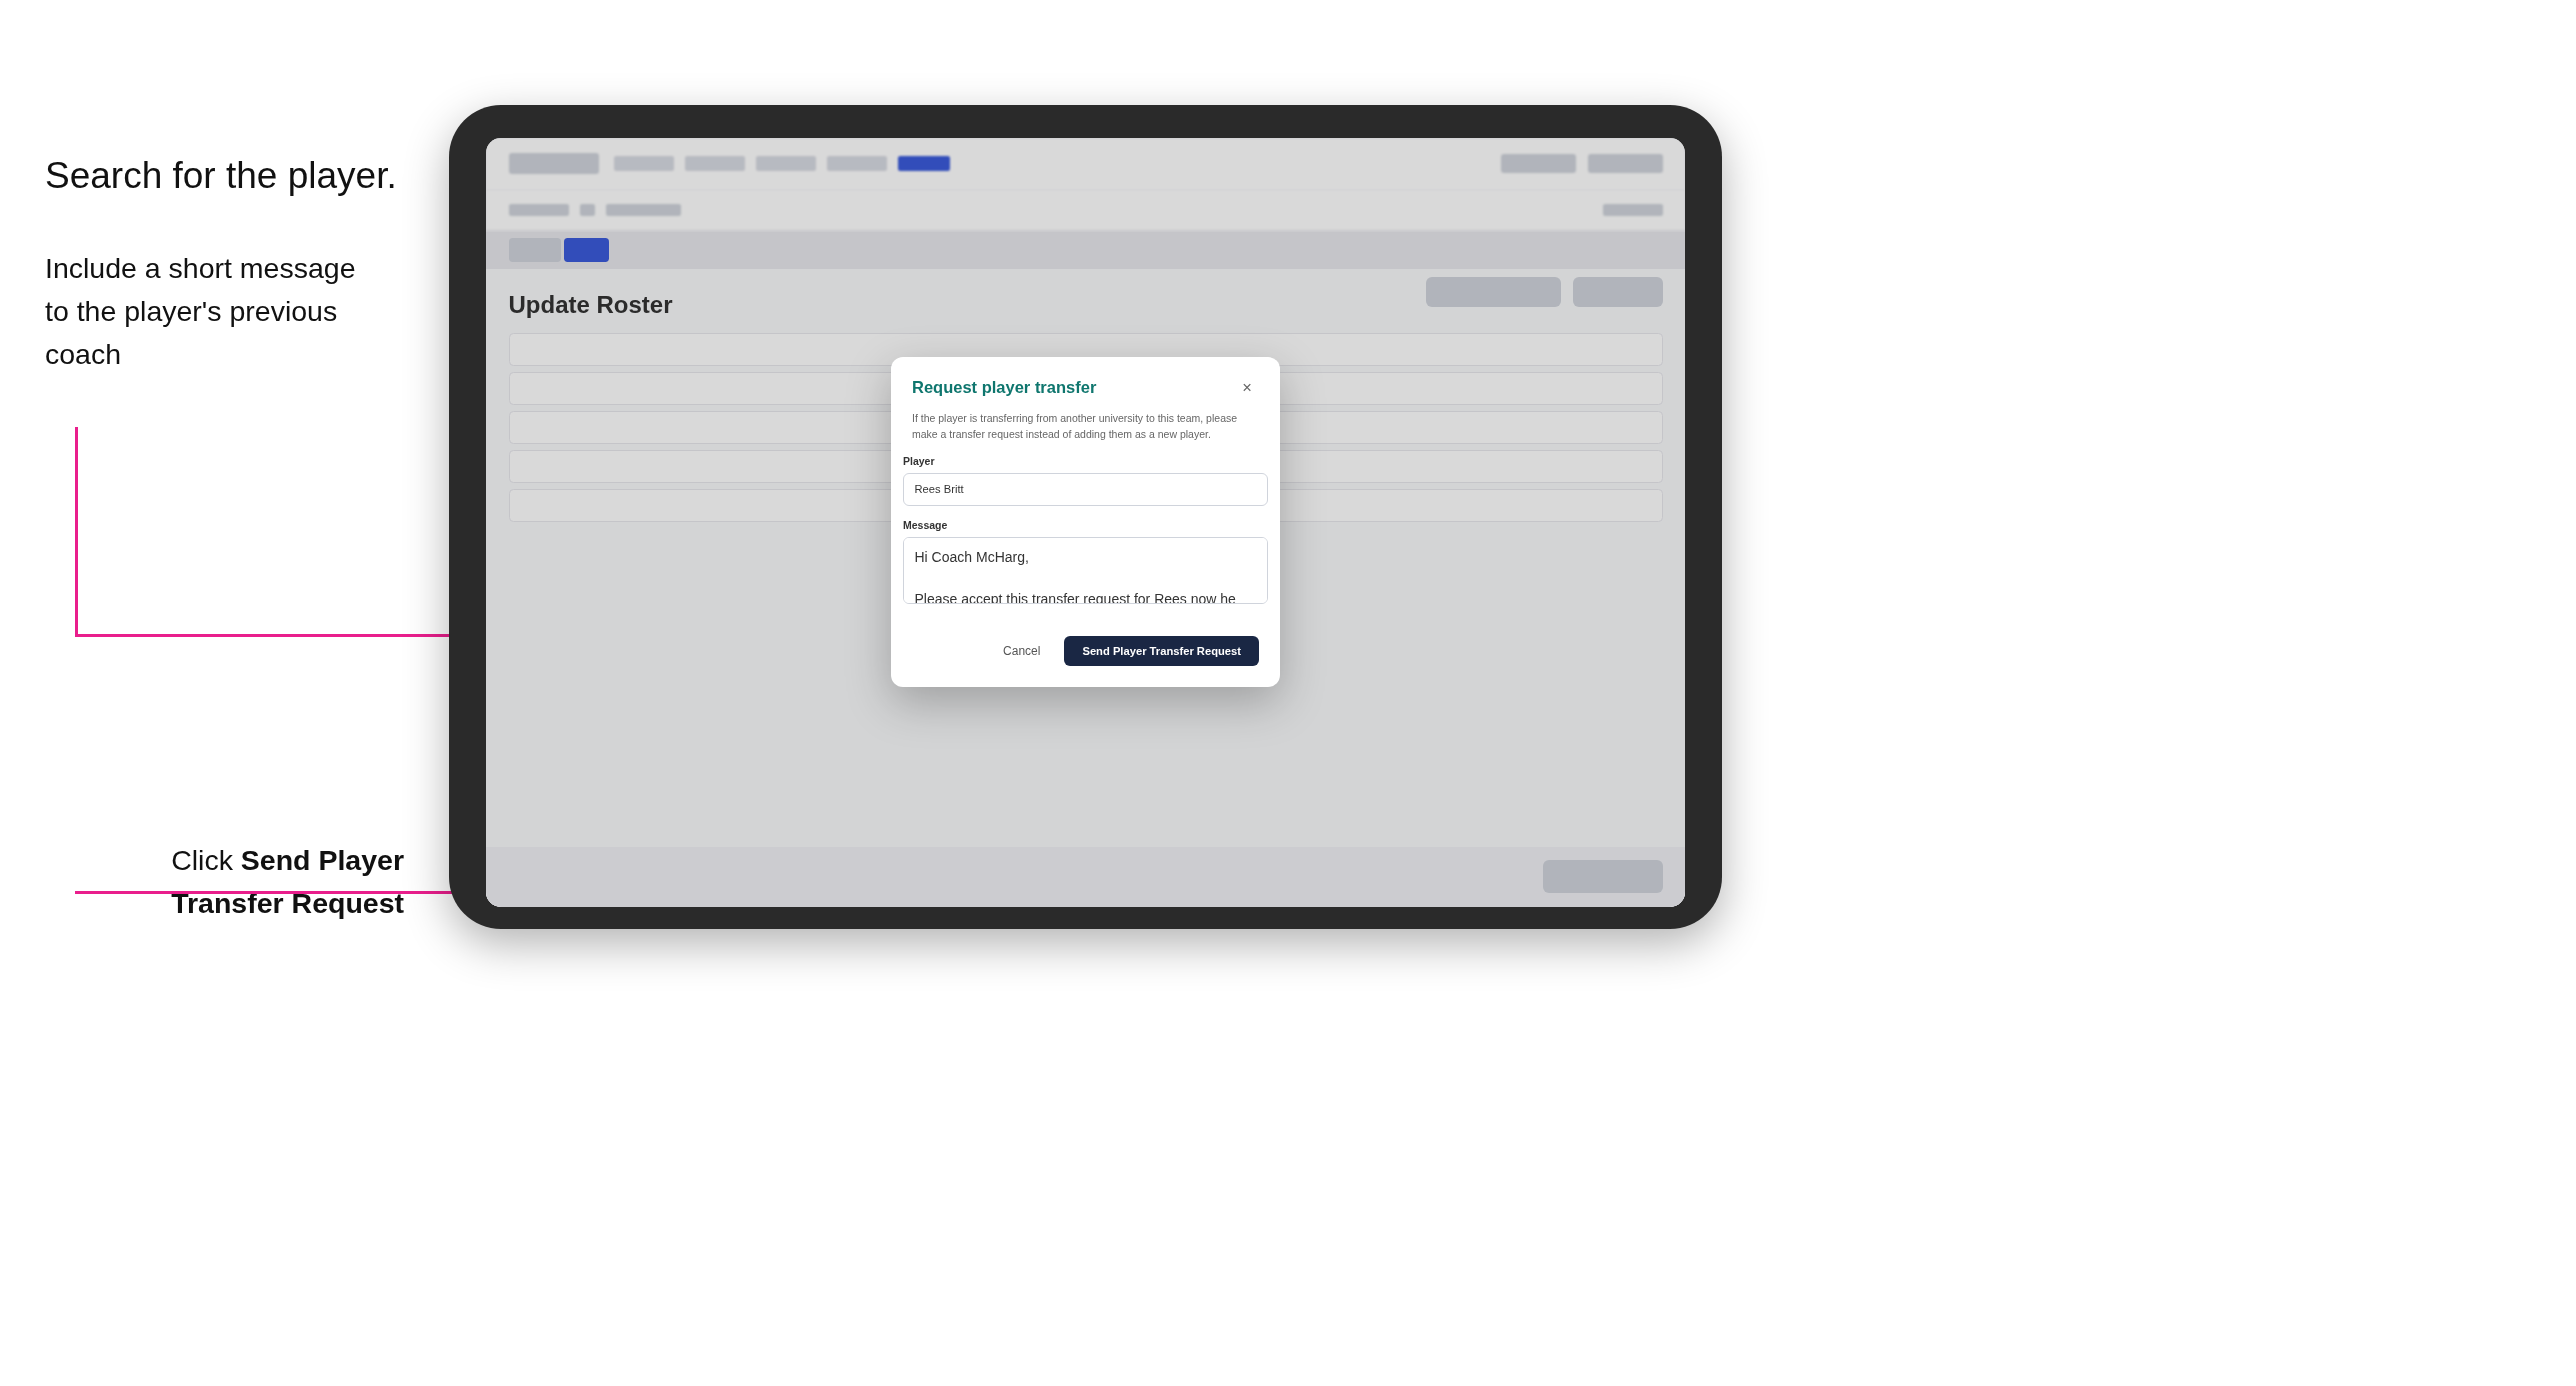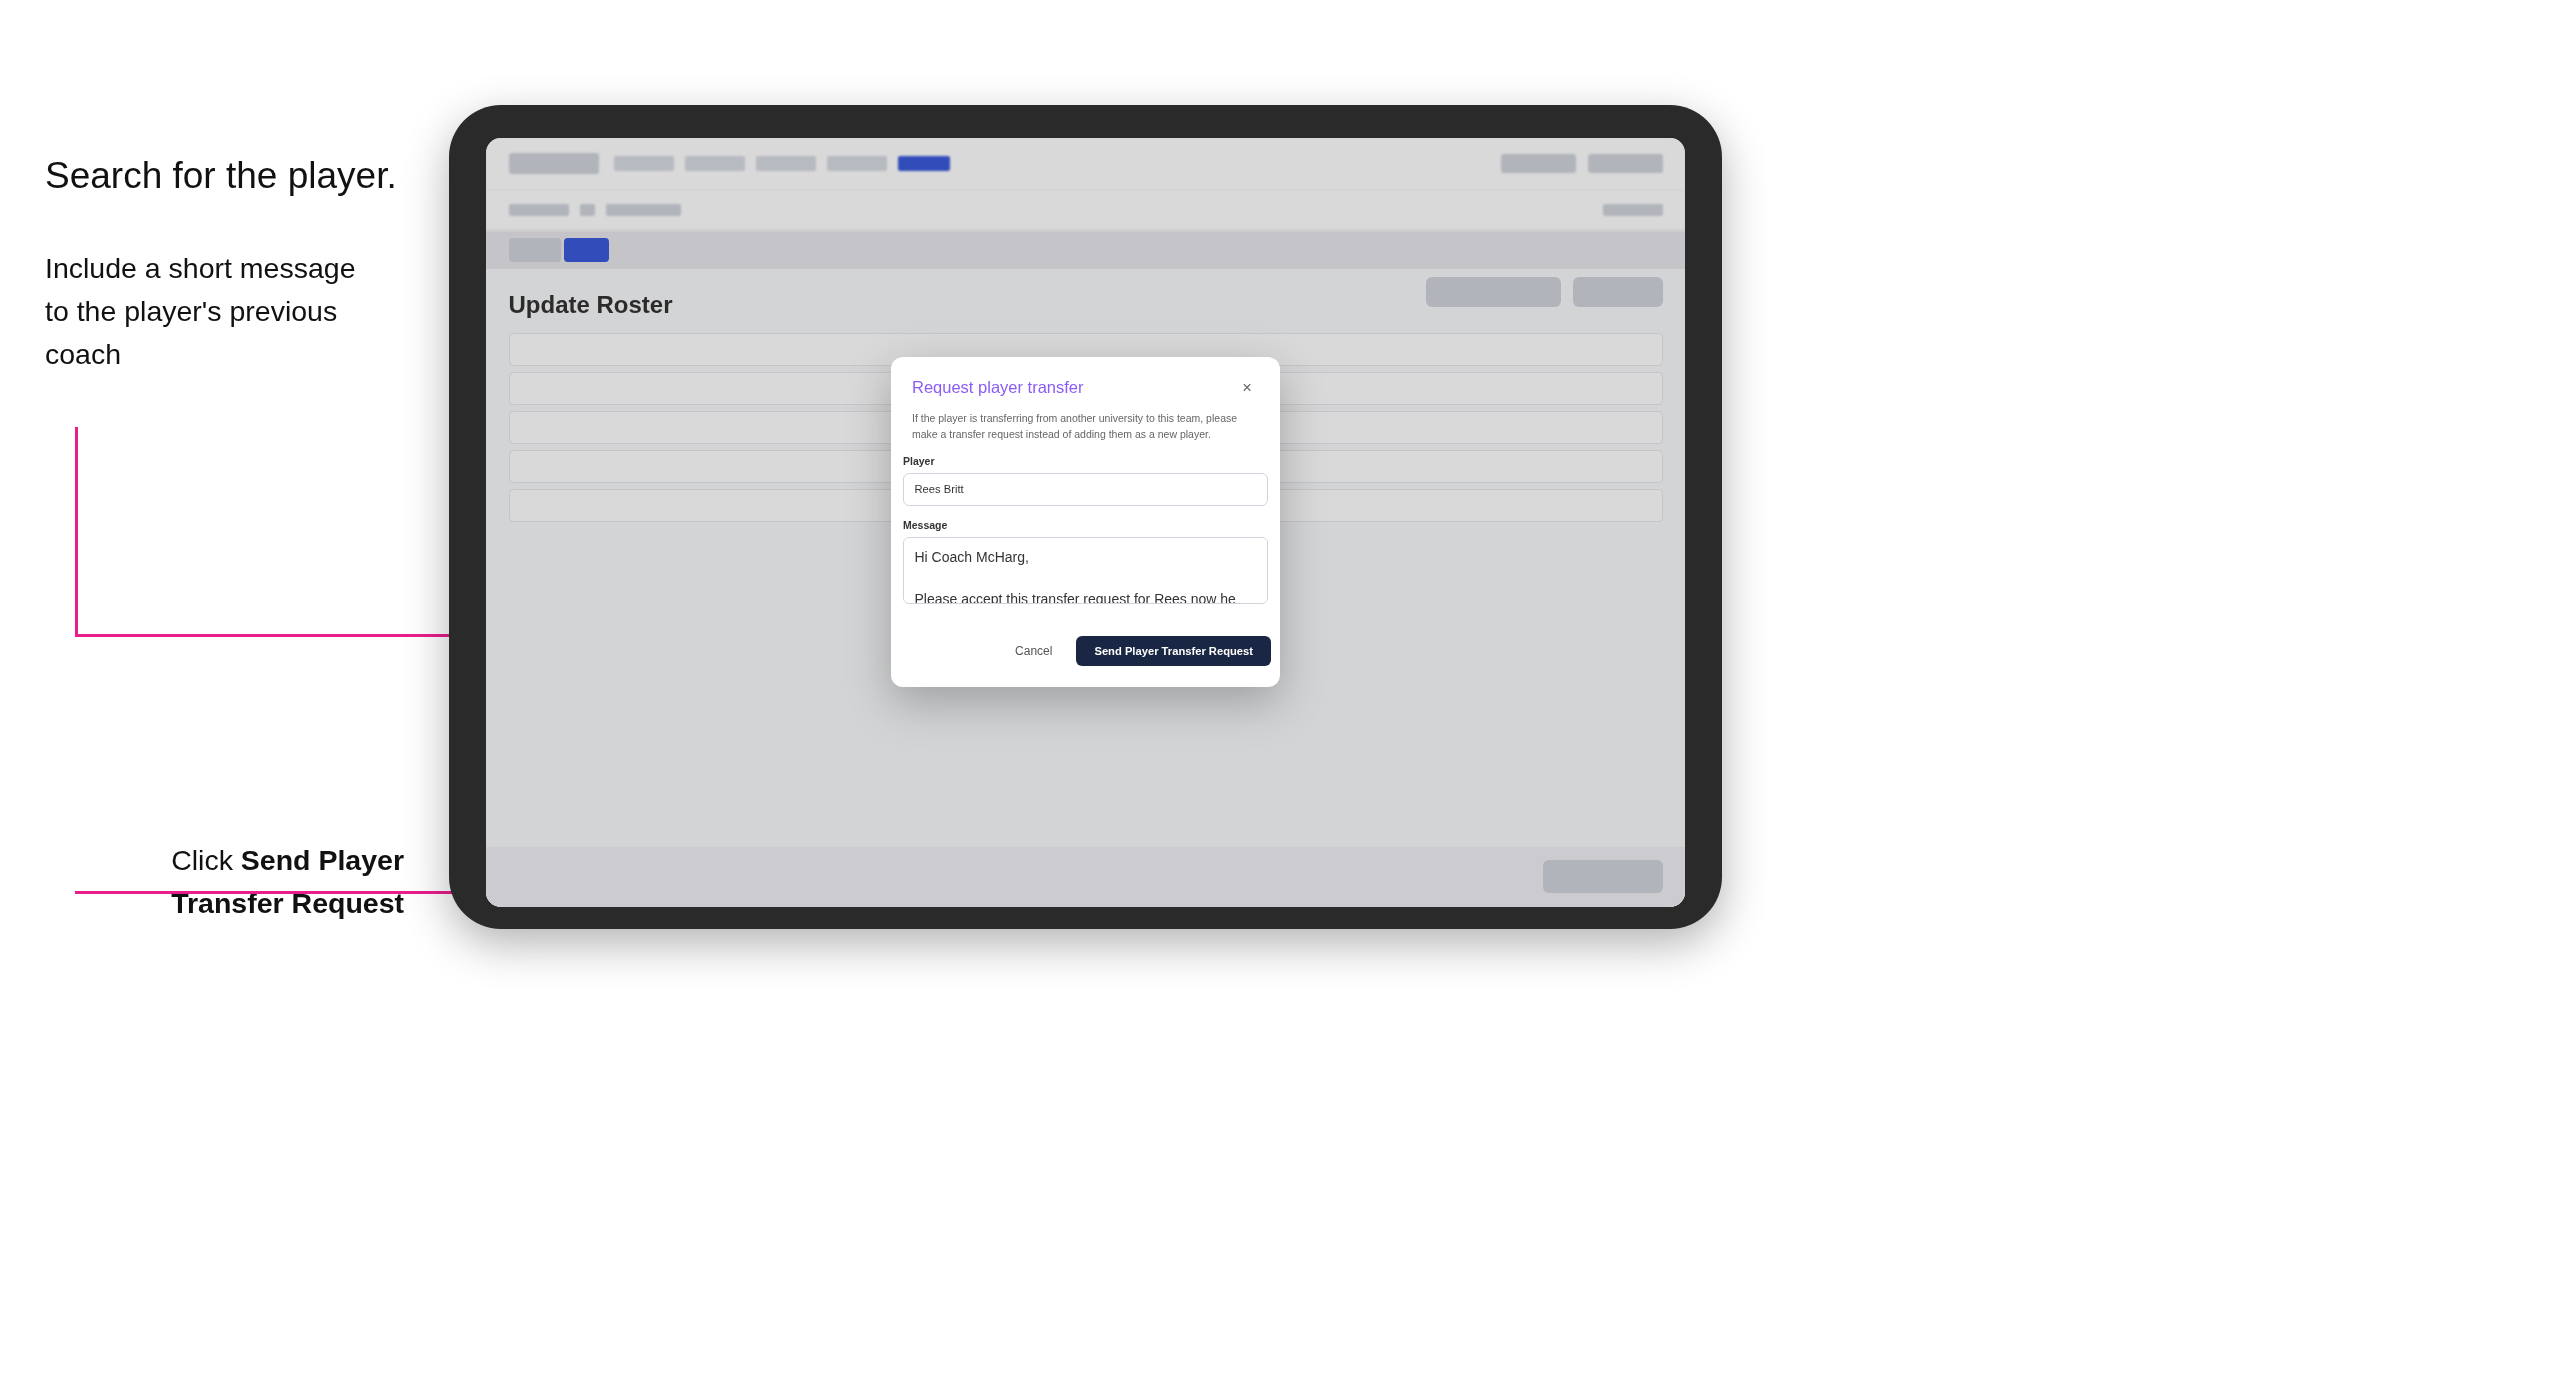--- a/index.html
+++ b/index.html
@@ -338,22 +338,22 @@
 
     .modal-header {
       display: flex;
       align-items: center;
       justify-content: space-between;
       padding: 18px 21px 12px;
     }
 
     .modal-title {
       font-size: 16.5px;
-      font-weight: 400;
-      color: #8b5cf6;
+      font-weight: 700;
+      color: #0f766e;
     }
 
     .modal-close-btn {
       width: 24px;
       height: 24px;
       background: none;
       border: none;
       cursor: pointer;
       display: flex;
       align-items: center;
@@ -408,21 +408,21 @@
       line-height: 1.5;
       margin-bottom: 13.5px;
       font-family: inherit;
     }
 
     .modal-footer {
       display: flex;
       align-items: center;
       justify-content: flex-end;
       gap: 10.5px;
-      padding: 0 9px 21px;
+      padding: 0 21px 21px;
     }
 
     .btn-cancel {
       background: none;
       border: none;
       font-size: 12px;
       color: #555;
       cursor: pointer;
       padding: 7.5px 13.5px;
     }

